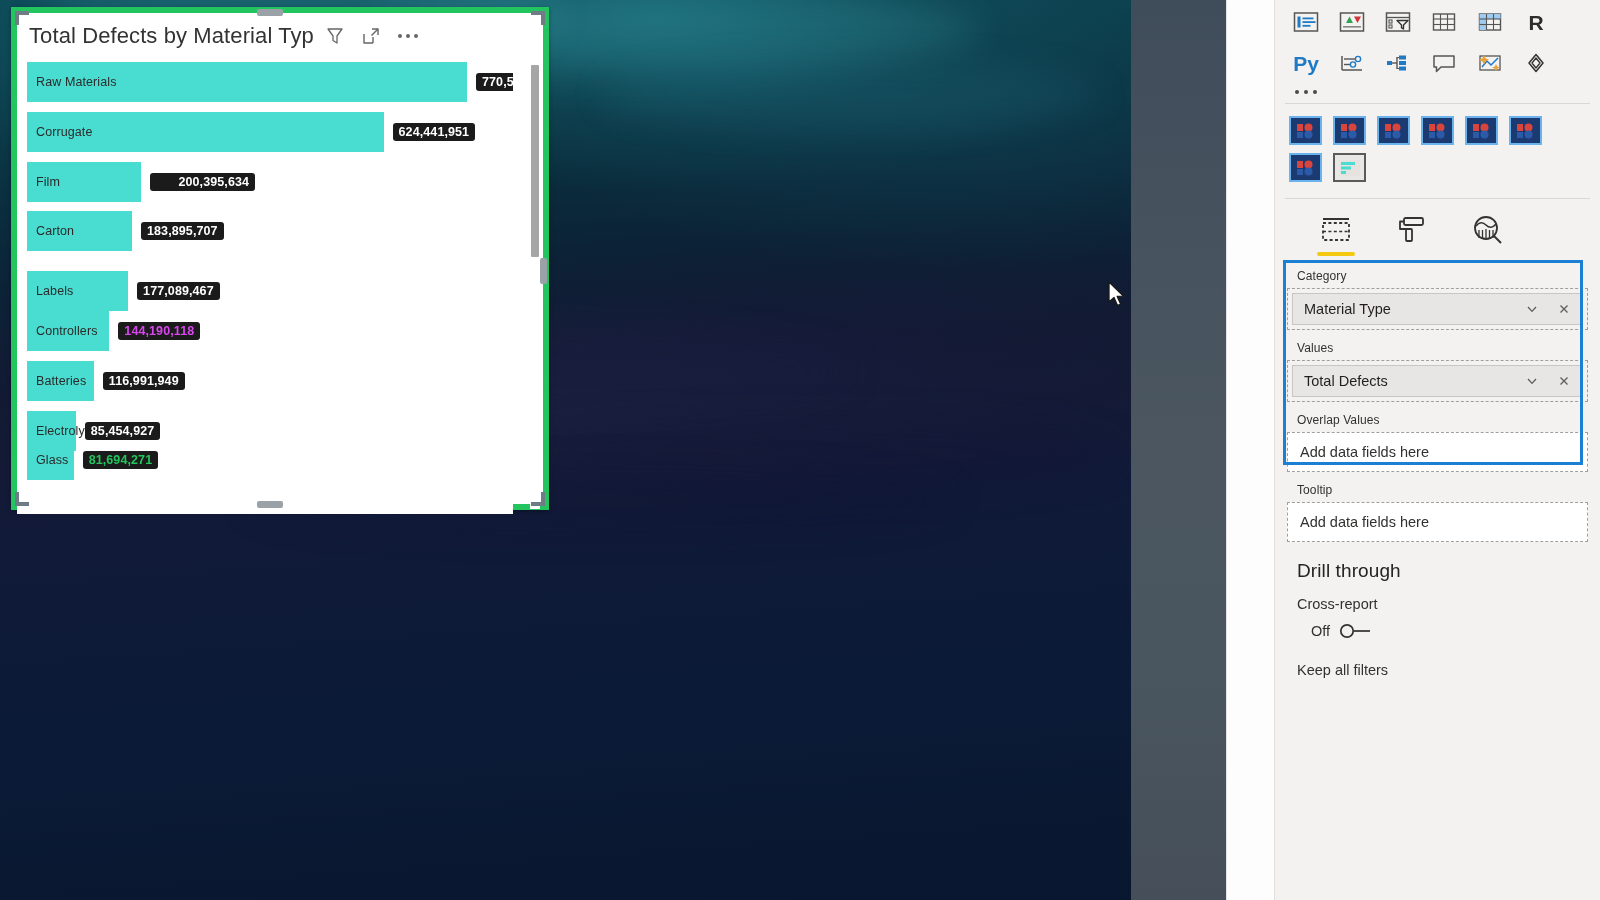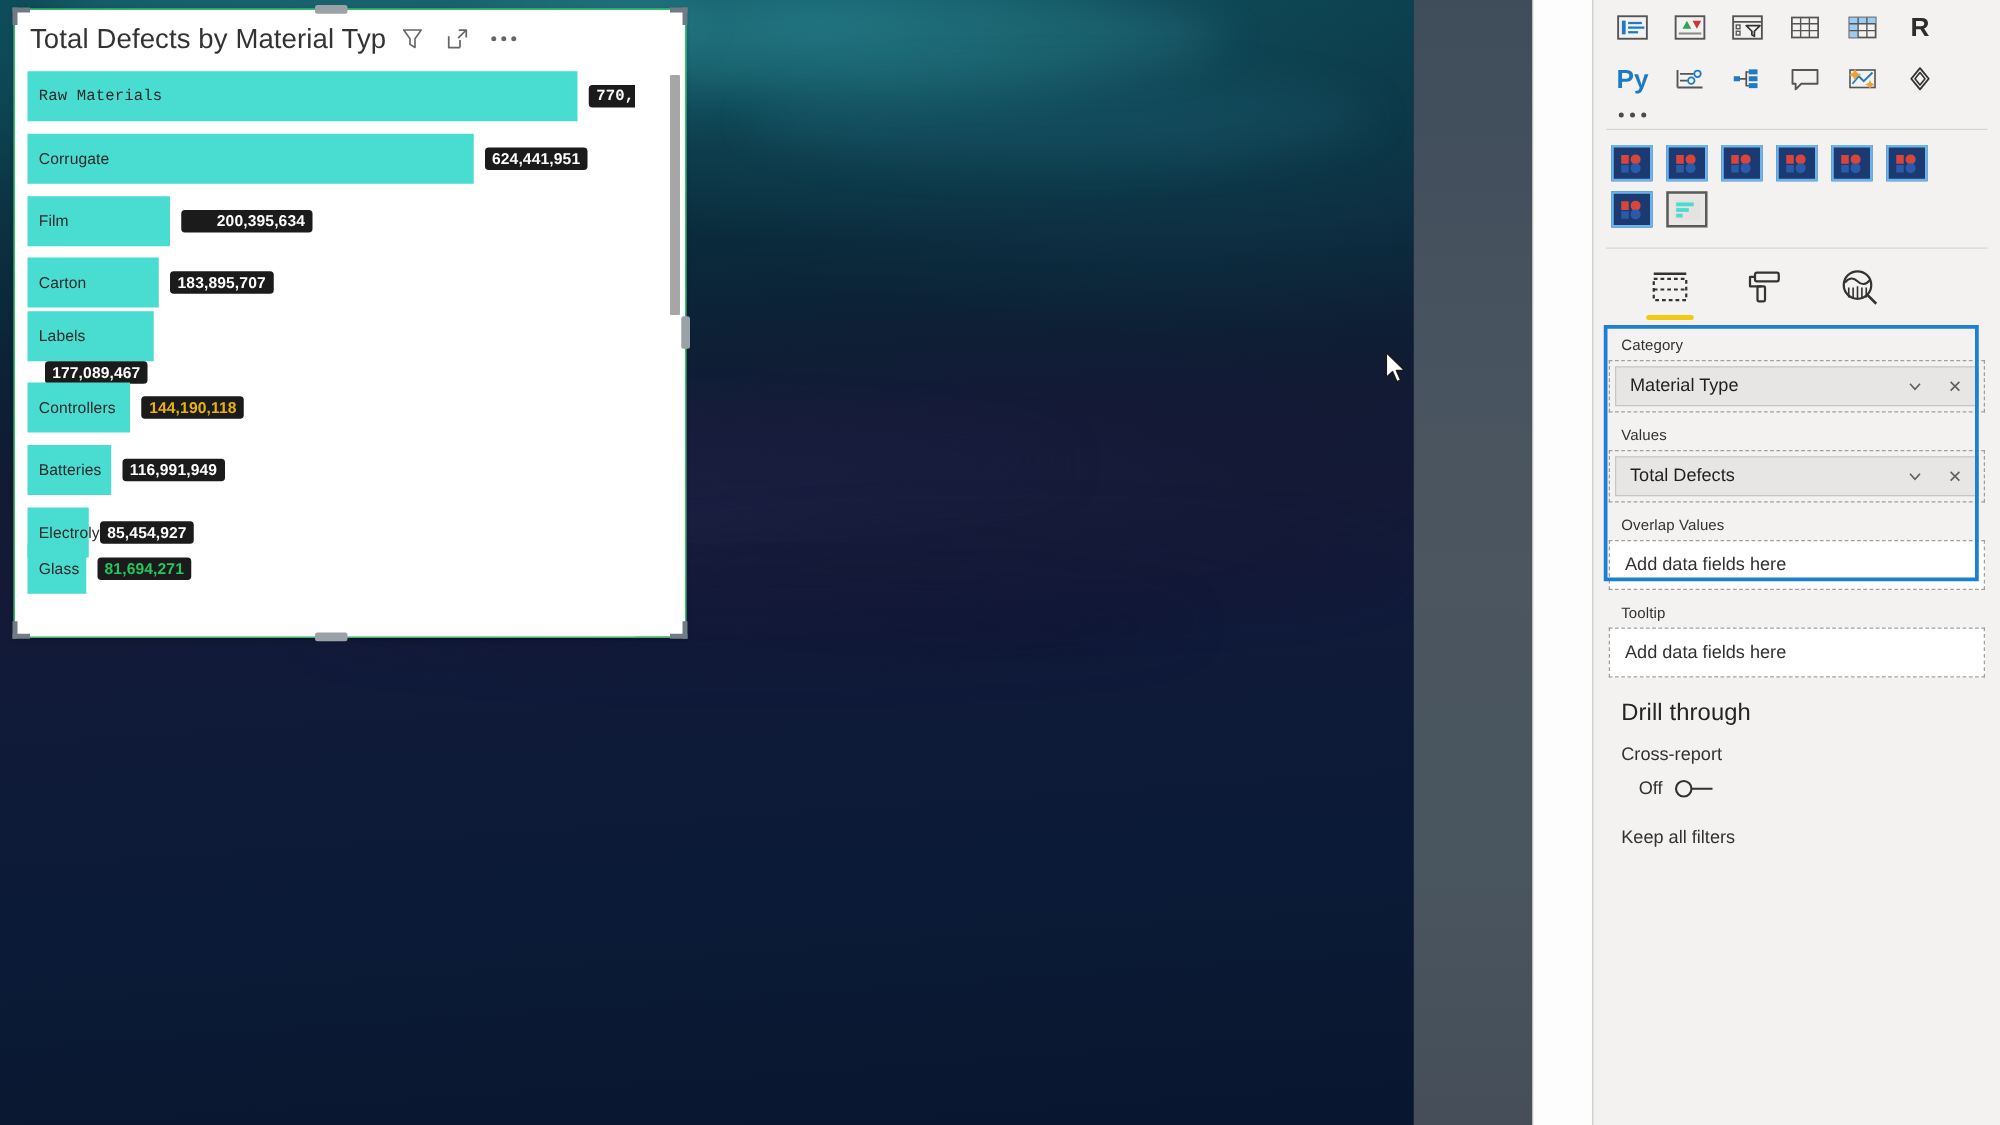--- a/index.html
+++ b/index.html
@@ -28,21 +28,21 @@
   #wallpaper .wave {
     position: absolute; border-radius: 50%;
     filter: blur(16px); pointer-events: none;
   }
 
   
   #visual-frame {
     position: absolute; left: 11px; top: 7px;
     width: 538px; height: 503px;
     background: #ffffff;
-    border: 1px solid #22c55e;
+    border: 6px solid #22c55e;
     box-shadow: 0 1px 4px rgba(0,0,0,0.35);
   }
   #visual-header {
     position: relative; height: 45px;
     display: flex; align-items: center;
     padding: 0 8px 0 12px;
   }
   #visual-title {
     font-size: 22px; color: #333333; font-weight: 400;
     white-space: nowrap; overflow: hidden;
@@ -245,21 +245,21 @@
       </span>
       <span class="more-dots">
         <i></i>
           <i></i>
           <i></i>
       </span>
     </div>
   </div>
 
   <div id="chart-plot">
-      <div class="bar-row" style="top: 4px; font-family: Liberation Mono, monospace;">
+      <div class="bar-row" style="top: 4px;">
         <div class="bar" style="width: 440px; background: rgb(73, 220, 208);">
           <span class="bar-label">Raw Materials</span>
         </div>
         <span class="bar-value" style="background: rgb(27, 27, 27); color: rgb(255, 255, 255);">770,580,317</span>
       </div>
       <div class="bar-row" style="top: 53.8px;">
         <div class="bar" style="width: 356.555px; background: rgb(73, 220, 208);">
           <span class="bar-label">Corrugate</span>
         </div>
         <span class="bar-value" style="background: rgb(27, 27, 27); color: rgb(255, 255, 255);">624,441,951</span>
@@ -269,31 +269,31 @@
           <span class="bar-label">Film</span>
         </div>
         <span class="bar-value" style="background: rgb(27, 27, 27); color: rgb(255, 255, 255); padding-left: 28px;">200,395,634</span>
       </div>
       <div class="bar-row" style="top: 153px;">
         <div class="bar" style="width: 105.004px; background: rgb(73, 220, 208);">
           <span class="bar-label">Carton</span>
         </div>
         <span class="bar-value" style="background: rgb(27, 27, 27); color: rgb(255, 255, 255);">183,895,707</span>
       </div>
-      <div class="bar-row" style="top: 196px; flex-direction: column;">
+      <div class="bar-row" style="top: 213px;">
         <div class="bar" style="width: 101.118px; background: rgb(73, 220, 208);">
           <span class="bar-label">Labels</span>
         </div>
         <span class="bar-value" style="background: rgb(27, 27, 27); color: rgb(255, 255, 255);">177,089,467</span>
       </div>
       <div class="bar-row" style="top: 253px;">
         <div class="bar" style="width: 82.3323px; background: rgb(73, 220, 208);">
           <span class="bar-label">Controllers</span>
         </div>
-        <span class="bar-value" style="background: rgb(27, 27, 27); color: #eab308;">144,190,118</span>
+        <span class="bar-value" style="background: rgb(27, 27, 27); color: #d946ef;">144,190,118</span>
       </div>
       <div class="bar-row" style="top: 302.8px;">
         <div class="bar" style="width: 66.8022px; background: rgb(73, 220, 208);">
           <span class="bar-label">Batteries</span>
         </div>
         <span class="bar-value" style="background: rgb(27, 27, 27); color: rgb(255, 255, 255);">116,991,949</span>
       </div>
       <div class="bar-row" style="top: 352.6px;">
         <div class="bar" style="width: 48.7946px; background: rgb(73, 220, 208);">
           <span class="bar-label">Electrolytes</span>

